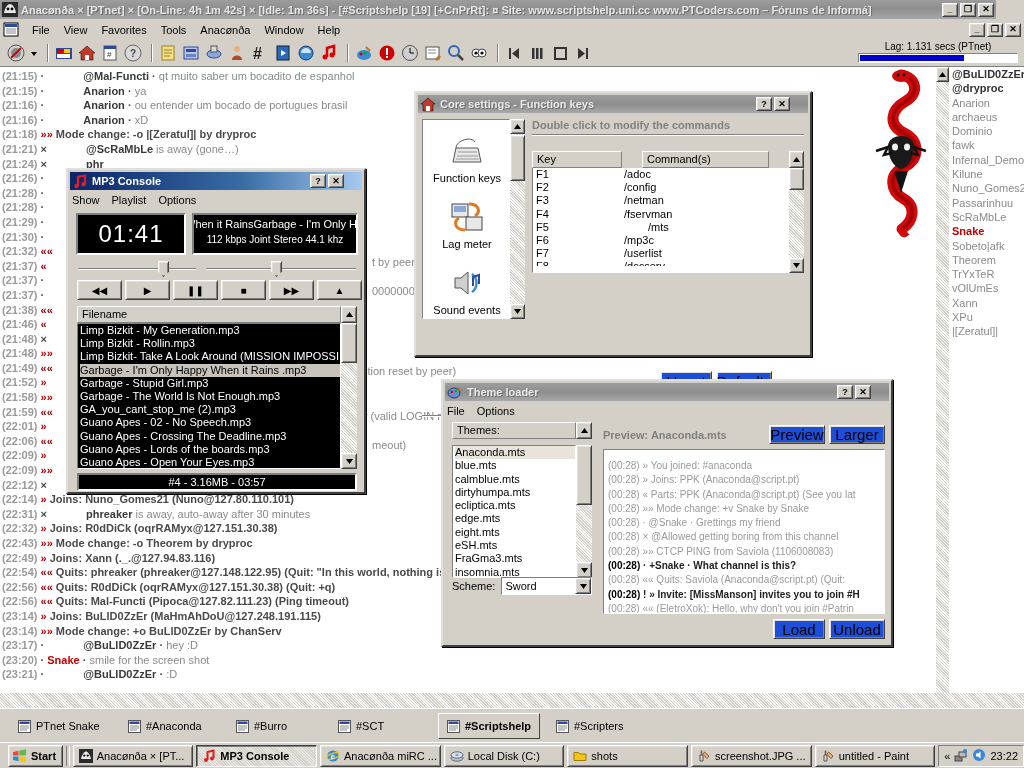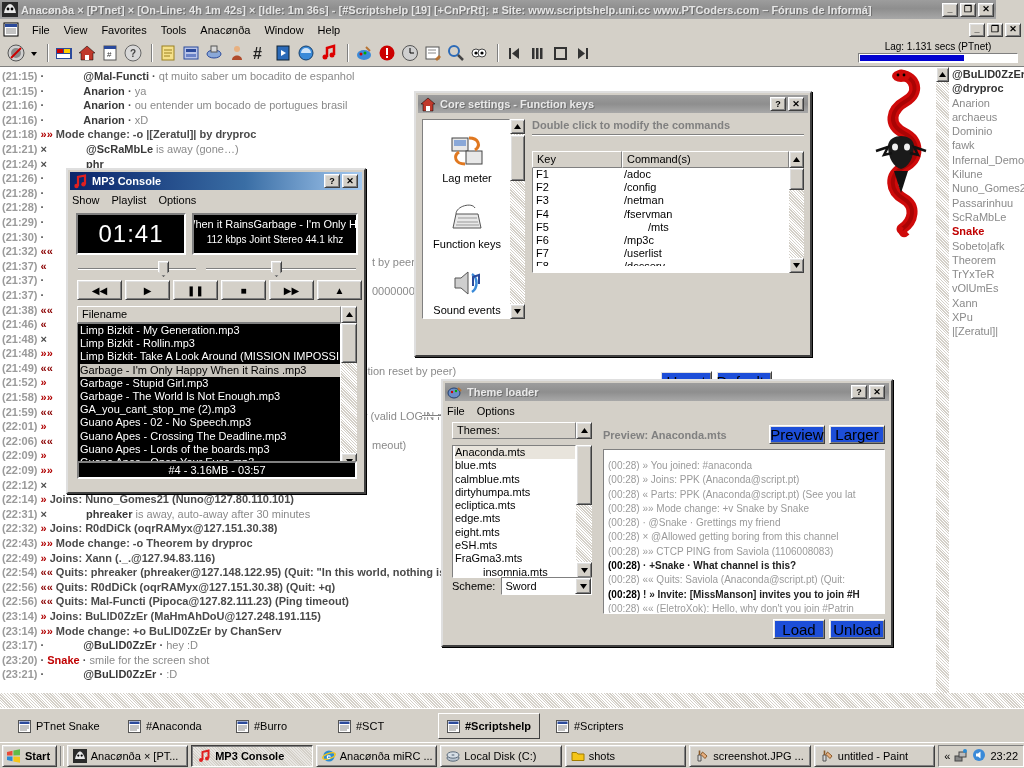--- a/index.html
+++ b/index.html
@@ -93,37 +93,37 @@
   #mainhscroll{position:absolute;left:0;top:693px;width:1024px;height:15px;background:#d4d0c8;}
 
   
   #tabbar{position:absolute;left:0;top:708px;width:1024px;height:34px;background:#d4d0c8;border-top:1px solid #fff;}
   .tab{position:absolute;top:4px;height:26px;display:flex;align-items:center;padding:0 8px;cursor:default;font-size:11px;color:#000;}
   .tab.active{background:#d4d0c8;border:1px solid;border-color:#fff #404040 #404040 #fff;font-weight:bold;}
   .tabico{width:13px;height:13px;margin-right:5px;position:relative;flex:0 0 auto;}
 
   
   #taskbar{position:absolute;left:0;top:742px;width:1024px;height:26px;background:#d4d0c8;border-top:1px solid #fff;display:flex;align-items:center;}
-  #startbtn{margin-left:2px;height:22px;padding:0 6px 0 3px;display:flex;align-items:center;font-weight:bold;font-size:11px;
+  #startbtn{margin-left:8px;height:22px;padding:0 6px 0 3px;display:flex;align-items:center;font-weight:bold;font-size:11px;
             background:#d4d0c8;border:1px solid;border-color:#fff #404040 #404040 #fff;box-shadow:inset 1px 1px 0 #dfdfdf,inset -1px -1px 0 #808080;}
   #startbtn .flag{width:15px;height:14px;margin-right:4px;position:relative;}
   .tsksep{width:4px;height:20px;border-left:1px solid #808080;border-right:1px solid #fff;margin:0 3px;}
   .tskbtn{height:22px;flex:0 1 auto;min-width:0;display:flex;align-items:center;padding:0 5px;margin-right:3px;font-size:11px;
           background:#d4d0c8;border:1px solid;border-color:#fff #404040 #404040 #fff;box-shadow:inset 1px 1px 0 #dfdfdf,inset -1px -1px 0 #808080;
           white-space:nowrap;overflow:hidden;}
   .tskbtn.pressed{border-color:#404040 #fff #fff #404040;box-shadow:inset 1px 1px 0 #808080;font-weight:bold;
           background-image:repeating-linear-gradient(45deg,#e8e6e2 0 1px,#d4d0c8 1px 2px);}
   .tskico{width:14px;height:14px;margin-right:4px;position:relative;flex:0 0 auto;}
   #tray{margin-left:auto;height:22px;display:flex;align-items:center;padding:0 5px;gap:4px;
         border:1px solid;border-color:#808080 #fff #fff #808080;font-size:11px;}
 
   
   .dlg{position:absolute;background:#d4d0c8;border:2px solid;border-color:#dfdfdf #404040 #404040 #dfdfdf;
        box-shadow: 1px 1px 0 #000;}
-  .dlg-tb{height:18px;margin:2px;display:flex;align-items:center;padding:0 4px 0 2px;
+  .dlg-tb{height:18px;margin:2px;display:flex;align-items:center;padding:0 18px 0 2px;
      background:linear-gradient(180deg,#9d9d9d 0%,#8e8e8e 50%,#a8a8a8 100%);}
   .dlg-tb.blue{background:linear-gradient(90deg,#0a246a 0%,#3a6ea5 60%,#a6caf0 100%);}
   .dlg-tb .dicon{width:16px;height:15px;margin-right:4px;position:relative;flex:0 0 auto;}
   .dlg-tb .dtitle{flex:1 1 auto;font-size:11px;font-weight:bold;color:#e9e9e9;text-shadow:1px 1px 0 #6f6f6f;white-space:nowrap;overflow:hidden;}
   .dlg-tb.blue .dtitle{color:#fff;text-shadow:none;}
   .dlg-menu{display:flex;padding:2px 4px;font-size:11px;color:#000;gap:12px;}
 
   .listbox{background:#fff;border:1px solid;border-color:#808080 #fff #fff #808080;overflow:hidden;}
   .hdrcell{background:#d4d0c8;border:1px solid;border-color:#fff #808080 #808080 #fff;font-size:11px;padding:1px 4px;}
   .vscroll{width:15px;background:#d4d0c8;
@@ -503,40 +503,40 @@
       </span>
       <span class="dtitle">Core settings - Function keys</span>
       <span class="tbtn">?</span>
       <span class="tbtn" style="margin-left:2px">✕</span>
     </div>
 
     <div id="cs-side">
       <div class="csitem">
         <span class="csico">
           <svg width="40" height="38" viewBox="0 0 40 38">
+            <path d="M6 30 L34 30 L31 16 L9 16 Z" fill="#e8e8e8" stroke="#555"></path>
+            <path d="M9 16 C9 8, 25 4, 28 10" stroke="#555" fill="none"></path>
+            <line x1="11" y1="20" x2="30" y2="20" stroke="#999"></line>
+              <line x1="10" y1="24" x2="31" y2="24" stroke="#999"></line>
+            <line x1="9" y1="27" x2="32" y2="27" stroke="#999"></line>
+          </svg>
+        </span>
+        <span class="cslbl">Function keys</span>
+      </div>
+      <div class="csitem">
+        <span class="csico">
+          <svg width="40" height="38" viewBox="0 0 40 38">
             <rect x="5" y="6" width="16" height="13" fill="#e8e8e8" stroke="#444"></rect>
             <rect x="7" y="8" width="12" height="6" fill="#8aa8d8"></rect>
             <rect x="19" y="19" width="16" height="13" fill="#e8e8e8" stroke="#444"></rect>
             <path d="M22 6 C32 6,34 14,28 18" stroke="#e07820" stroke-width="3" fill="none"></path>
             <path d="M18 32 C8 32,6 24,12 20" stroke="#e07820" stroke-width="3" fill="none"></path>
           </svg>
         </span>
         <span class="cslbl">Lag meter</span>
-      </div>
-      <div class="csitem">
-        <span class="csico">
-          <svg width="40" height="38" viewBox="0 0 40 38">
-            <path d="M6 30 L34 30 L31 16 L9 16 Z" fill="#e8e8e8" stroke="#555"></path>
-            <path d="M9 16 C9 8, 25 4, 28 10" stroke="#555" fill="none"></path>
-            <line x1="11" y1="20" x2="30" y2="20" stroke="#999"></line>
-              <line x1="10" y1="24" x2="31" y2="24" stroke="#999"></line>
-            <line x1="9" y1="27" x2="32" y2="27" stroke="#999"></line>
-          </svg>
-        </span>
-        <span class="cslbl">Function keys</span>
       </div>
       <div class="csitem">
         <span class="csico">
           <svg width="40" height="38" viewBox="0 0 40 38">
             <path d="M8 14 L14 14 L21 8 L21 30 L14 24 L8 24 Z" fill="#cfcfcf" stroke="#555"></path>
             <path d="M25 10 C31 14,31 24,25 28" stroke="#3a8ad8" stroke-width="2.5" fill="none"></path>
             <path d="M26 22 L26 13 L32 11 L32 20" stroke="#2b4a9b" stroke-width="2" fill="none"></path>
           </svg>
         </span>
         <span class="cslbl">Sound events</span>
@@ -556,21 +556,21 @@
           </svg>
       </div>
     </div>
 
     <div style="position:absolute;left:116px;top:26px;width:272px;">
       <div class="grouptxt">Double click to modify the commands</div>
       <div class="etchline" style="margin-top:3px;"></div>
     </div>
 
     <div style="position:absolute;left:116px;top:58px;width:272px;height:122px;">
-      <div style="display:flex;">
+      <div style="display:flex;gap:20px;">
         <div class="hdrcell" style="width:90px">Key</div>
         <div class="hdrcell" style="width:166px;flex:1">Command(s)</div>
         <div class="vsbtn" style="width:15px;height:17px">
           <svg width="7" height="7" viewBox="0 0 7 7">
               <polygon points="3.5,1 7,6 0,6" fill="#000"></polygon>
             </svg>
         </div>
       </div>
       <div style="display:flex;height:105px;">
         <div class="listbox" style="flex:1;height:105px;border-top:none;">
@@ -705,21 +705,21 @@
       <div class="vscroll" style="width:16px;position:relative;">
         <div class="thumb" style="position:absolute;left:0;top:0;width:16px;height:40px;"></div>
         <div class="vsbtn" style="position:absolute;left:0;bottom:0;width:16px;height:16px;">
           <svg width="7" height="7" viewBox="0 0 7 7">
               <polygon points="3.5,6 7,1 0,1" fill="#000"></polygon>
             </svg>
         </div>
       </div>
     </div>
 
-    <div class="mp3lcd" style="position:absolute;left:9px;top:291px;width:280px;height:18px;display:flex;align-items:center;justify-content:center;">
+    <div class="mp3lcd" style="position:absolute;left:9px;top:303px;width:280px;height:18px;display:flex;align-items:center;justify-content:center;">
       <span style="font-size:11px;">#4 - 3.16MB - 03:57</span>
     </div>
   </div>
 
   <div class="dlg" id="themeloader">
     <div class="dlg-tb">
       <span class="dicon">
         <svg width="16" height="15" viewBox="0 0 16 15">
             <ellipse cx="7" cy="8" rx="6" ry="5" fill="#6a8ec8" stroke="#24406e"></ellipse>
             <circle cx="5" cy="7" r="1.2" fill="#c00"></circle>
@@ -750,21 +750,21 @@
         <div id="themefiles" style="padding-left:2px;">
             <div style="font-size: 11px; line-height: 13.3px; white-space: nowrap; color: rgb(0, 0, 0); background: rgb(232, 228, 220);">Anaconda.mts</div>
             <div style="font-size: 11px; line-height: 13.3px; white-space: nowrap; color: rgb(0, 0, 0);">blue.mts</div>
             <div style="font-size: 11px; line-height: 13.3px; white-space: nowrap; color: rgb(0, 0, 0);">calmblue.mts</div>
             <div style="font-size: 11px; line-height: 13.3px; white-space: nowrap; color: rgb(0, 0, 0);">dirtyhumpa.mts</div>
             <div style="font-size: 11px; line-height: 13.3px; white-space: nowrap; color: rgb(0, 0, 0);">ecliptica.mts</div>
             <div style="font-size: 11px; line-height: 13.3px; white-space: nowrap; color: rgb(0, 0, 0);">edge.mts</div>
             <div style="font-size: 11px; line-height: 13.3px; white-space: nowrap; color: rgb(0, 0, 0);">eight.mts</div>
             <div style="font-size: 11px; line-height: 13.3px; white-space: nowrap; color: rgb(0, 0, 0);">eSH.mts</div>
             <div style="font-size: 11px; line-height: 13.3px; white-space: nowrap; color: rgb(0, 0, 0);">FraGma3.mts</div>
-            <div style="font-size: 11px; line-height: 13.3px; white-space: nowrap; color: rgb(0, 0, 0); margin-left: 28px;">insomnia.mts</div>
+            <div style="font-size: 11px; line-height: 13.3px; white-space: nowrap; color: rgb(0, 0, 0);">insomnia.mts</div>
           </div>
       </div>
       <div class="vscroll" style="width:16px;position:relative;">
         <div class="thumb" style="position:absolute;left:0;top:0;width:16px;height:60px;"></div>
         <div class="vsbtn" style="position:absolute;left:0;bottom:0;width:16px;height:16px;">
           <svg width="7" height="7" viewBox="0 0 7 7">
               <polygon points="3.5,6 7,1 0,1" fill="#000"></polygon>
             </svg>
         </div>
       </div>

